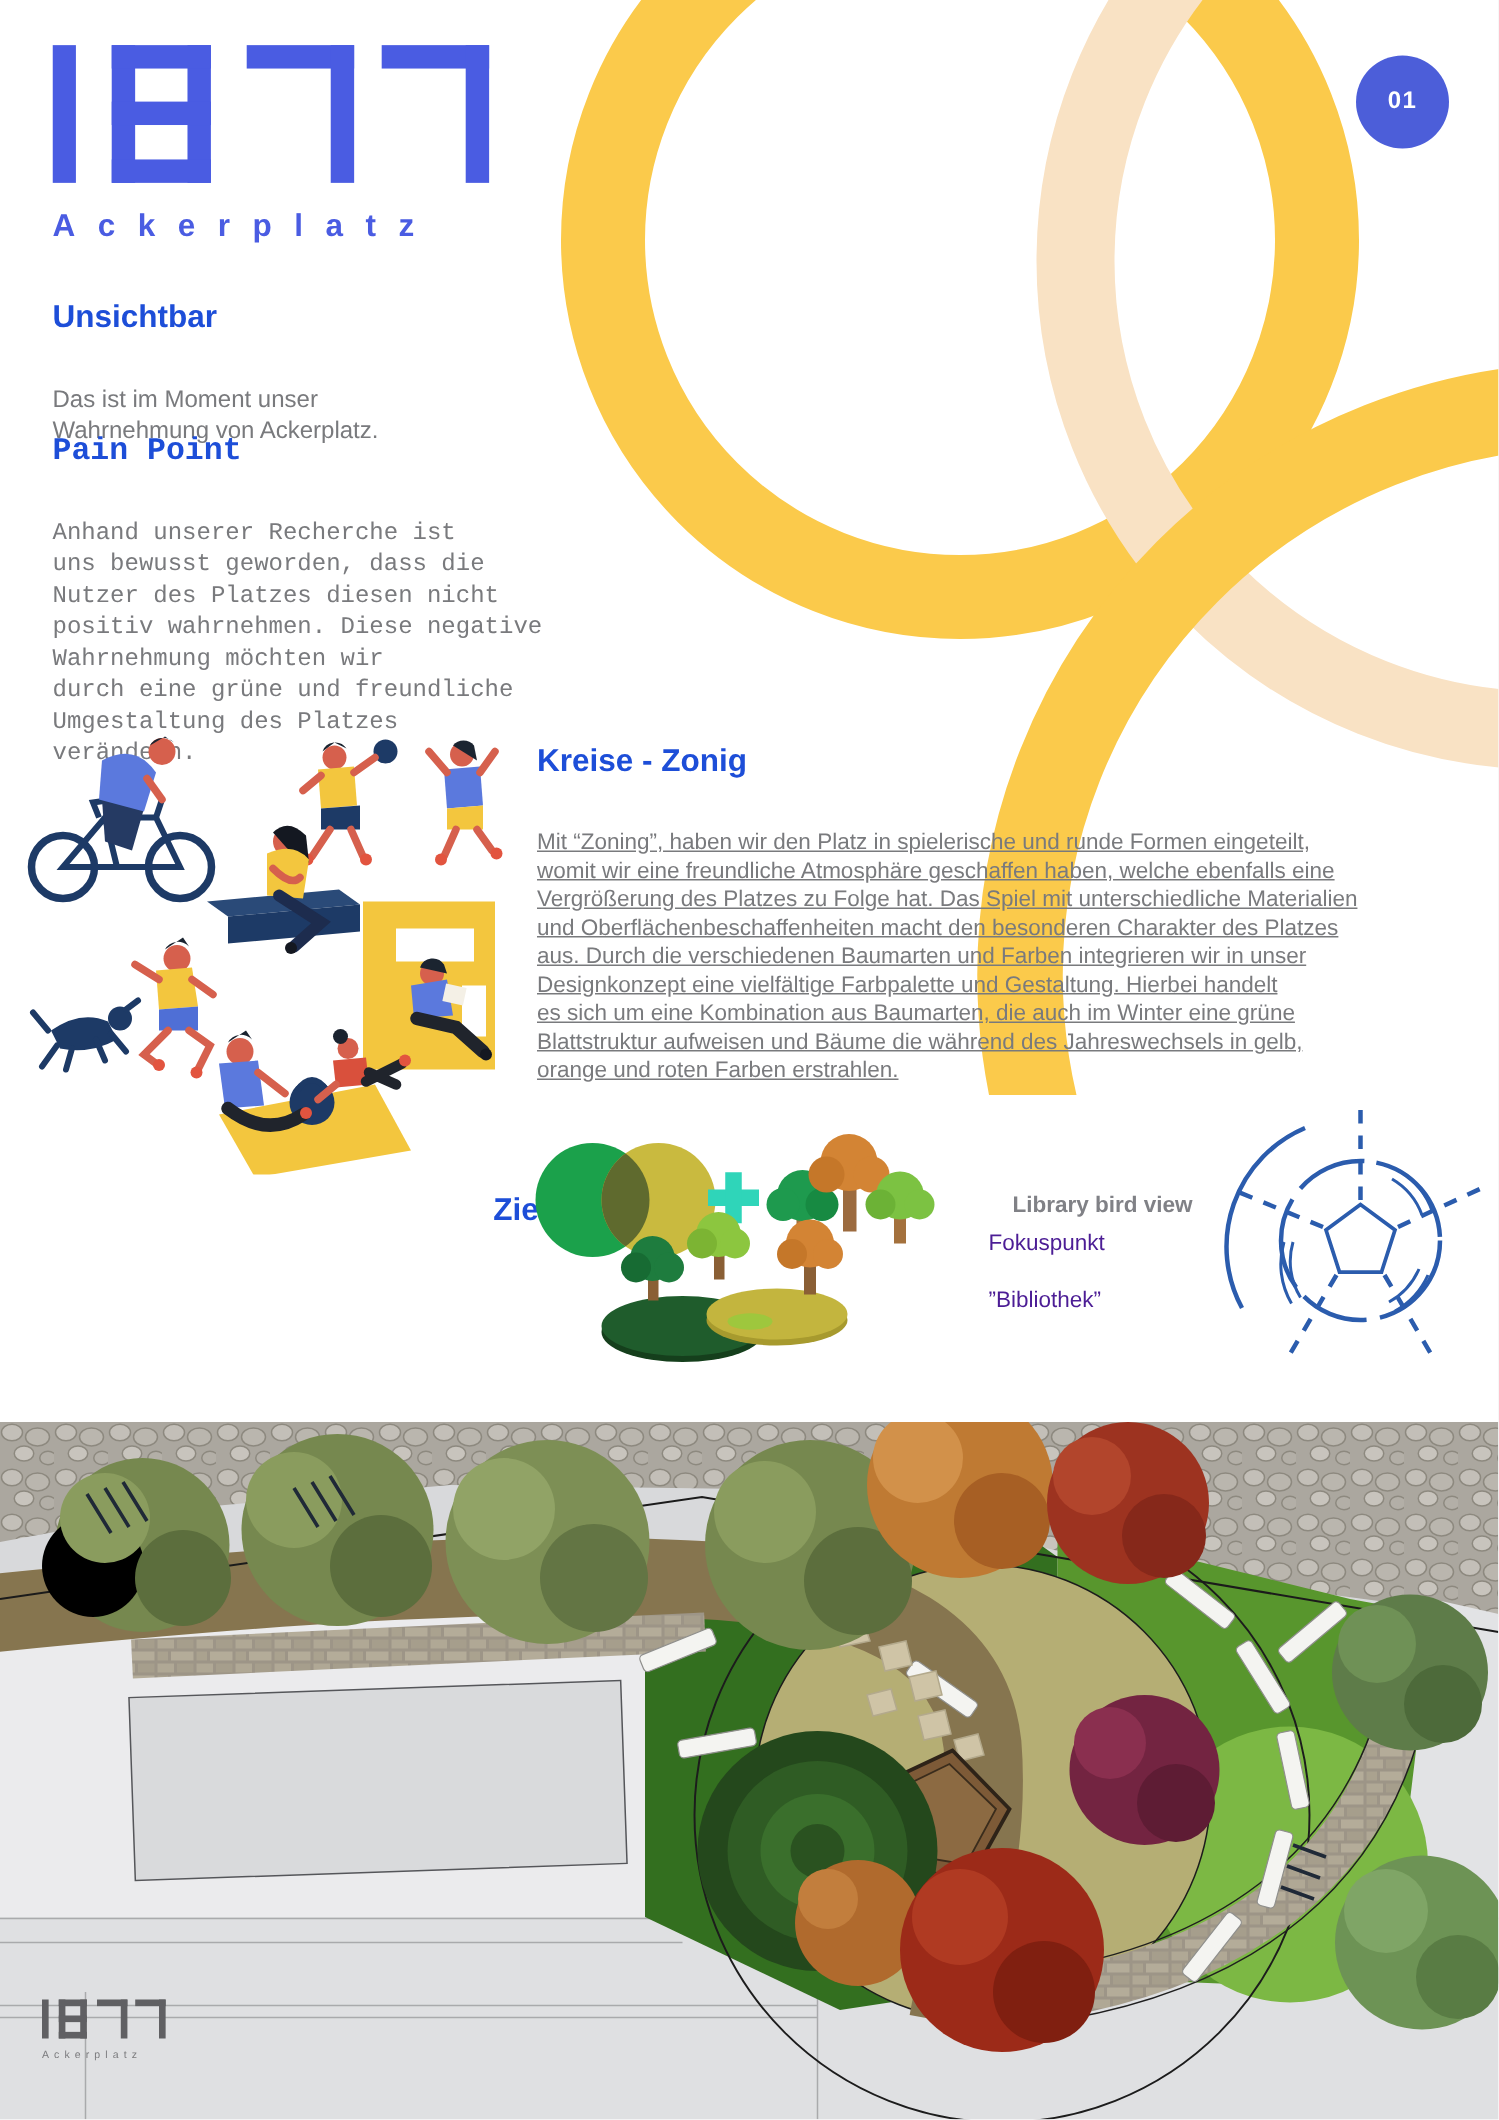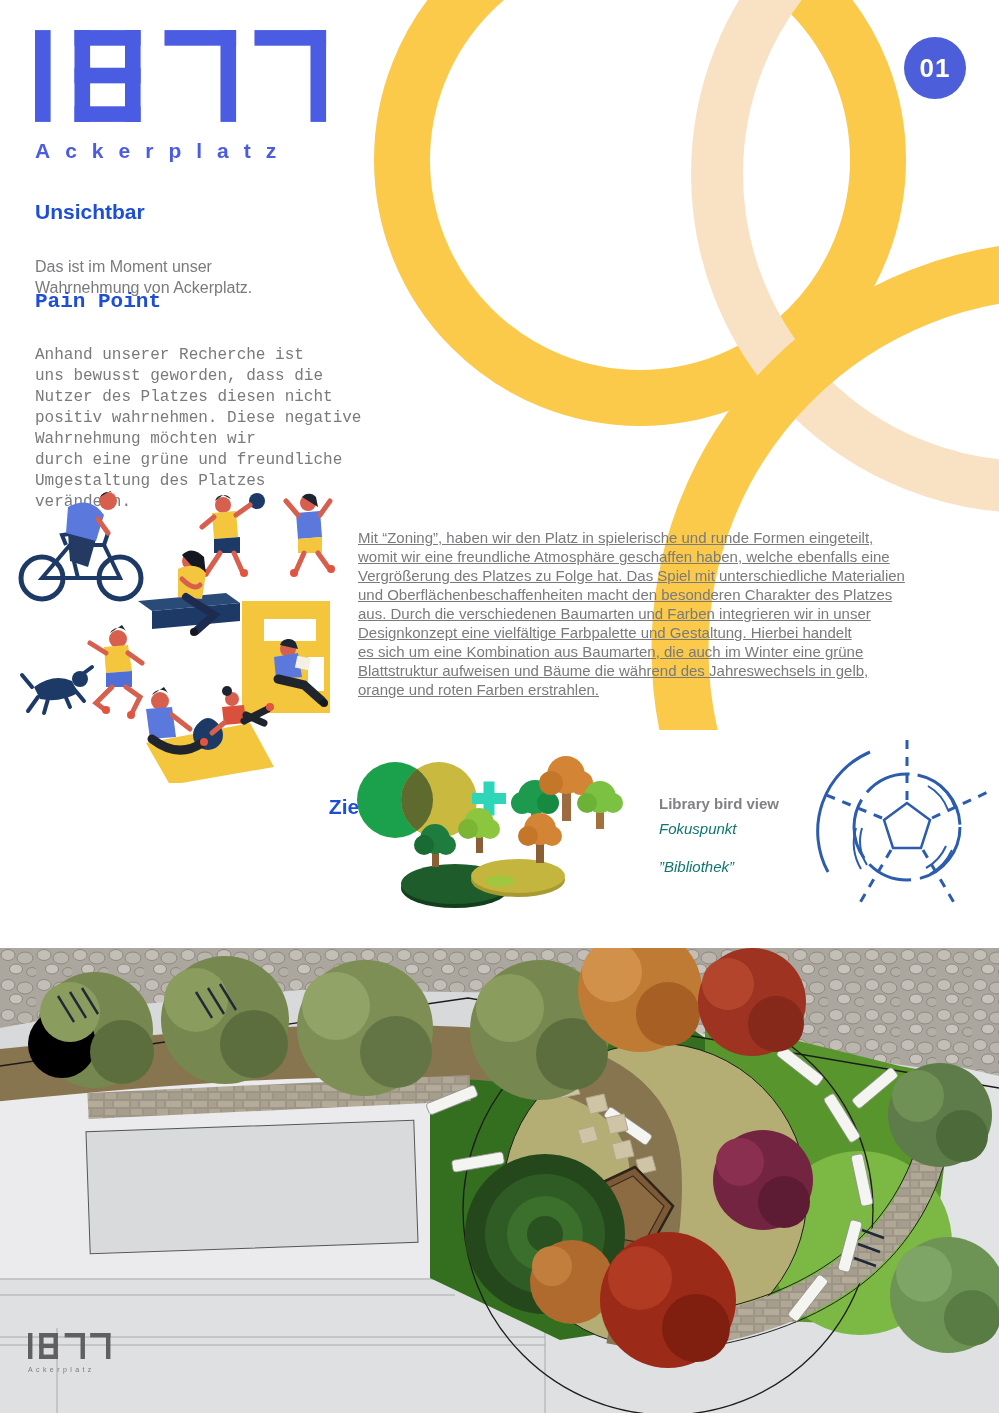--- a/index.html
+++ b/index.html
@@ -5,35 +5,35 @@
   html,body{margin:0;padding:0;background:#f2f2f2;}
   #poster{position:relative;width:999px;height:1413px;margin:0 auto;background:#ffffff;
           overflow:hidden;font-family:"Liberation Sans",sans-serif;}
   .abs{position:absolute;}
   
   #brand-block{left:35px;top:30px;width:300px;}
   #brand-word{margin-top:17px;color:#4a5ce2;font-size:21px;font-weight:700;
               letter-spacing:15px;white-space:nowrap;}
   
   #page-badge{left:904px;top:37px;width:62px;height:62px;border-radius:50%;
-              background:#4c5ed9;color:#fff;font-size:26px;font-weight:700;
+              background:#4c5ed9;color:#fff;font-size:16px;font-weight:700;
               display:flex;align-items:center;justify-content:center;letter-spacing:1px;}
   
   .sec{width:330px;}
   .sec h2{margin:0 0 8px 0;font-size:21px;font-weight:700;color:#1d4ed8;}
   .sec .body{font-size:16px;line-height:21px;color:#797a7d;white-space:pre-line;margin-top:32px;}
   #sec-unsichtbar{left:35px;top:200px;}
   #sec-pain{left:35px;top:290px;font-family:Liberation Mono, monospace;}
   #sec-ziel{left:35px;top:795px;text-align:right;}
   #sec-kreise{left:358px;top:496px;width:640px;}
   #sec-kreise .body{font-size:15px;line-height:19px;text-decoration:underline;}
   
   #plan-note{left:659px;top:795px;width:170px;}
-  #plan-note .t{font-size:15px;font-weight:700;color:#808186;margin:0 0 7px 0;}
-  #plan-note .s{font-size:15px;color:#0f766e;line-height:19px;white-space:pre-line;font-style:italic;}
+  #plan-note .t{font-size:15px;font-weight:700;color:#808186;margin:0 0 7px 16px;}
+  #plan-note .s{font-size:15px;color:#4c1d95;line-height:19px;white-space:pre-line;}
   svg{display:block;}
 </style>
 </head>
 <body>
 
 <div id="poster">
 
   <svg class="abs" style="left:0;top:0;" width="999" height="730" viewBox="0 0 999 730">
     <circle cx="640" cy="160" r="238" fill="none" stroke="#fbca4b" stroke-width="56"></circle>
     <circle cx="1030" cy="174" r="313" fill="none" stroke="#f9e2c4" stroke-width="52"></circle>
@@ -174,20 +174,21 @@
         <circle cx="99" cy="-2" r="5" fill="#1b2430"></circle>
         <path d="M94,14 L116,12 L118,30 L96,32 Z" fill="#d9503c"></path>
         <path d="M116,28 L140,16 M118,22 L136,30" stroke="#20242c" stroke-width="7" stroke-linecap="round"></path>
         <circle cx="142" cy="14" r="4" fill="#e2543f"></circle>
         <path d="M96,30 L84,40" stroke="#d6604d" stroke-width="5" stroke-linecap="round"></path>
       </g>
     </g>
   </svg>
 
   <div class="abs sec" id="sec-kreise">
+    <h2>Kreise - Zonig</h2>
     <div class="body">Mit “Zoning”, haben wir den Platz in spielerische und runde Formen eingeteilt,
 womit wir eine freundliche Atmosphäre geschaffen haben, welche ebenfalls eine
 Vergrößerung des Platzes zu Folge hat. Das Spiel mit unterschiedliche Materialien
 und Oberflächenbeschaffenheiten macht den besonderen Charakter des Platzes
 aus. Durch die verschiedenen Baumarten und Farben integrieren wir in unser
 Designkonzept eine vielfältige Farbpalette und Gestaltung. Hierbei handelt
 es sich um eine Kombination aus Baumarten, die auch im Winter eine grüne
 Blattstruktur aufweisen und Bäume die während des Jahreswechsels in gelb,
 orange und roten Farben erstrahlen.</div>
   </div>

